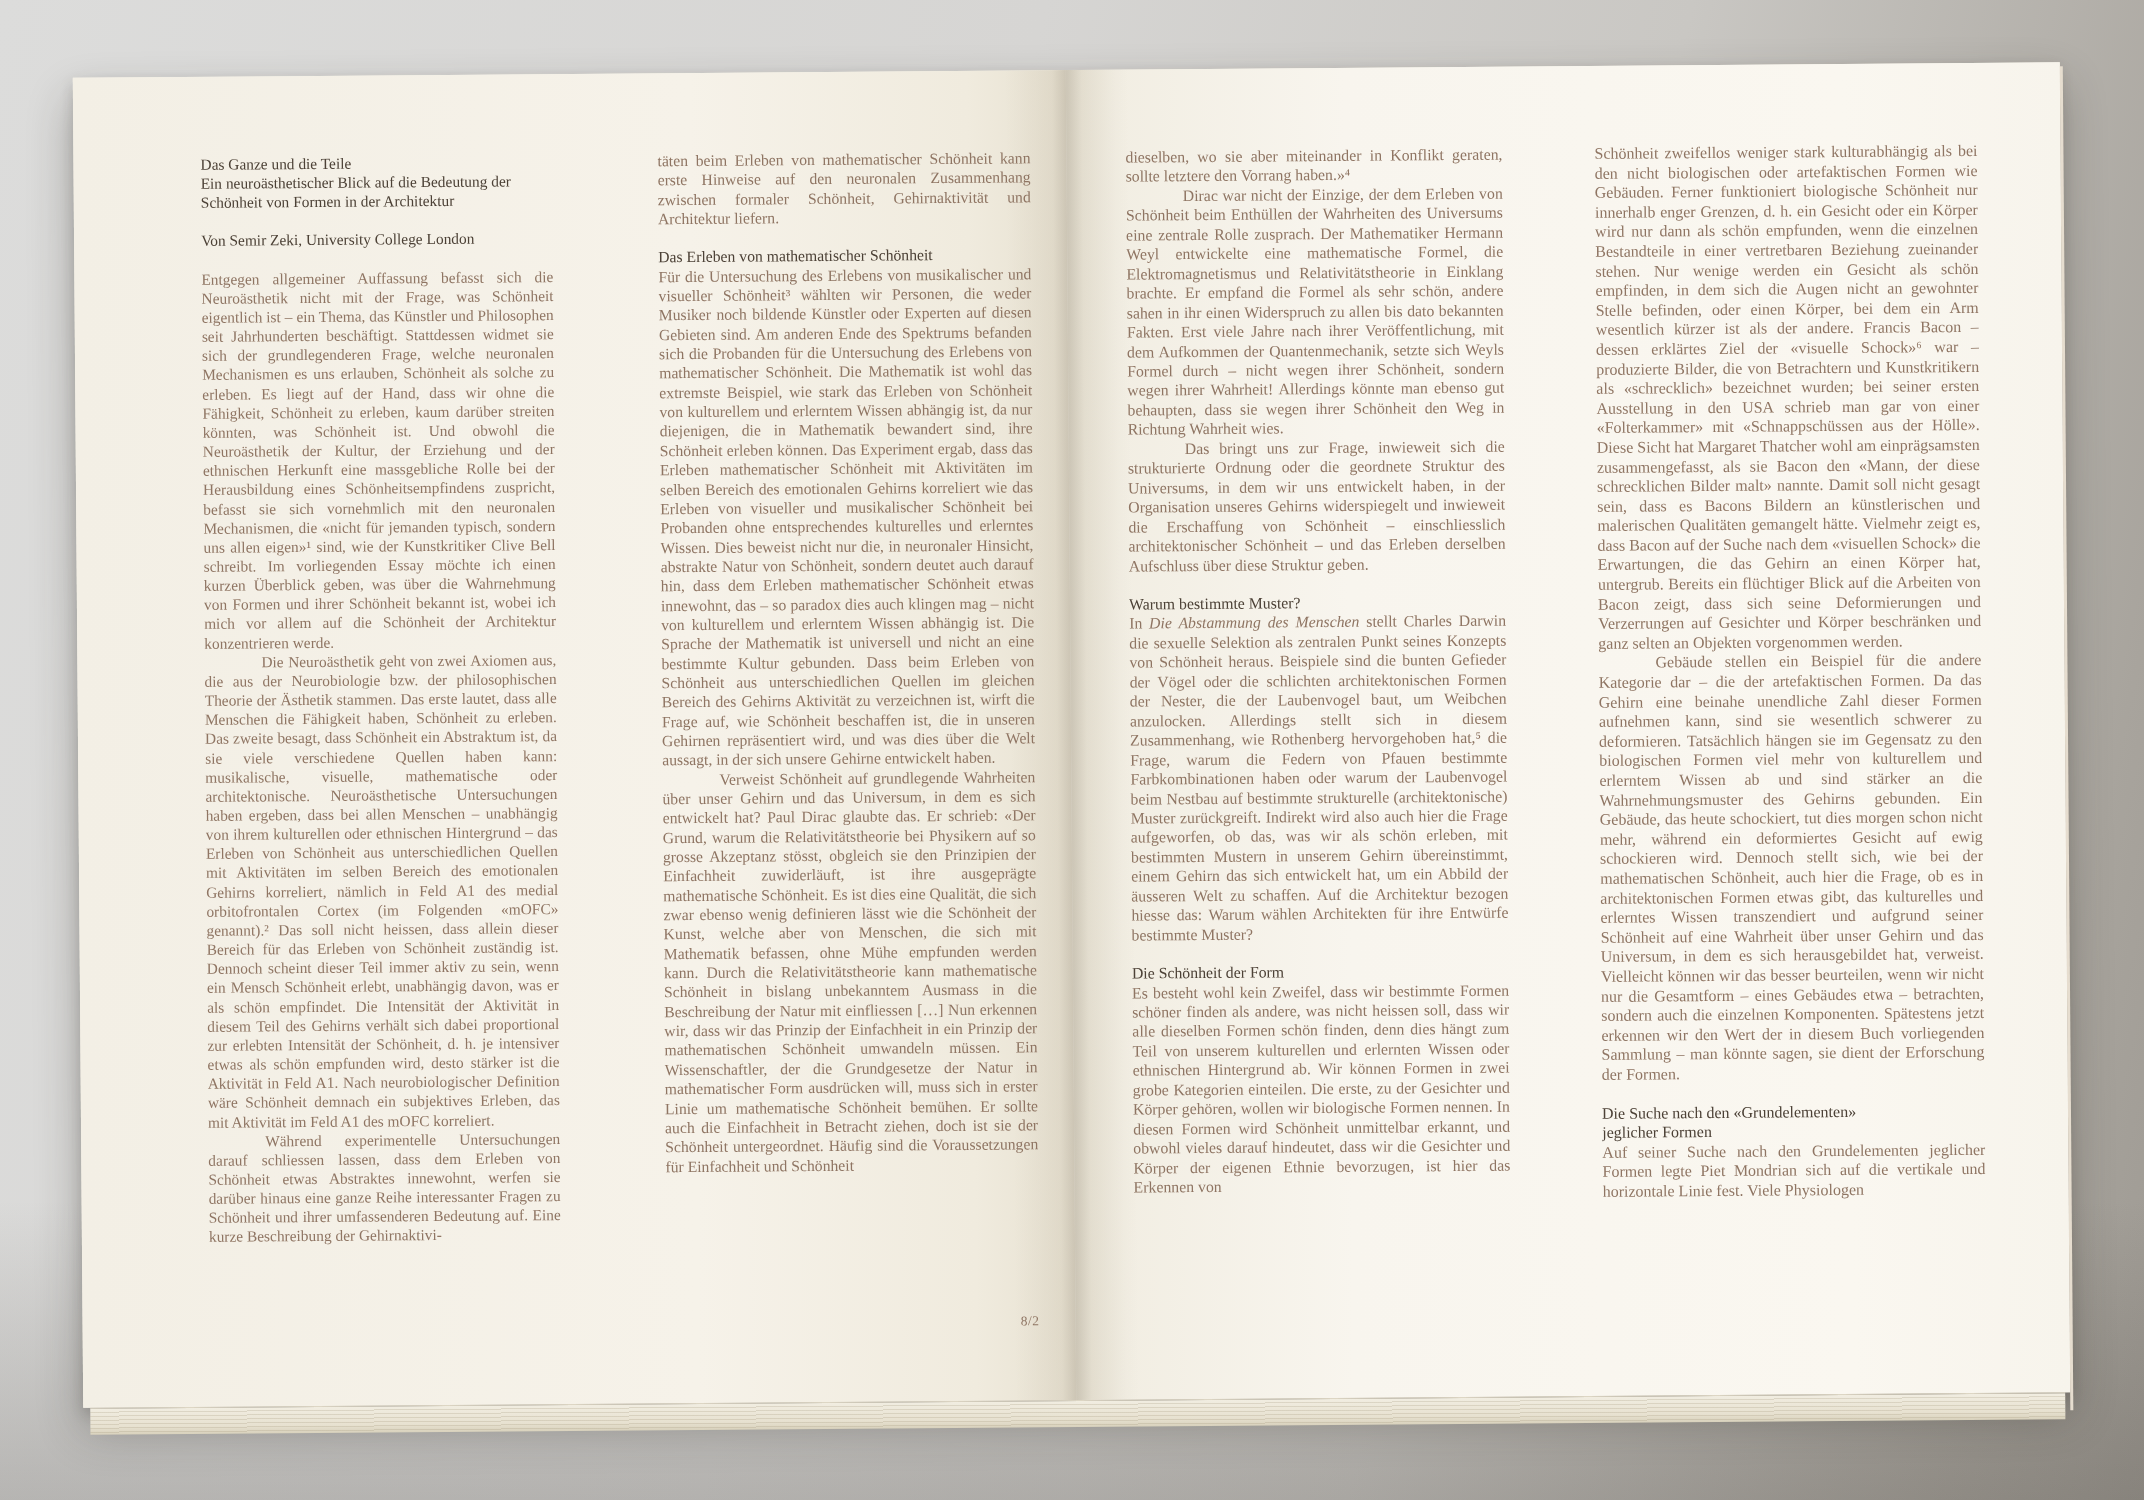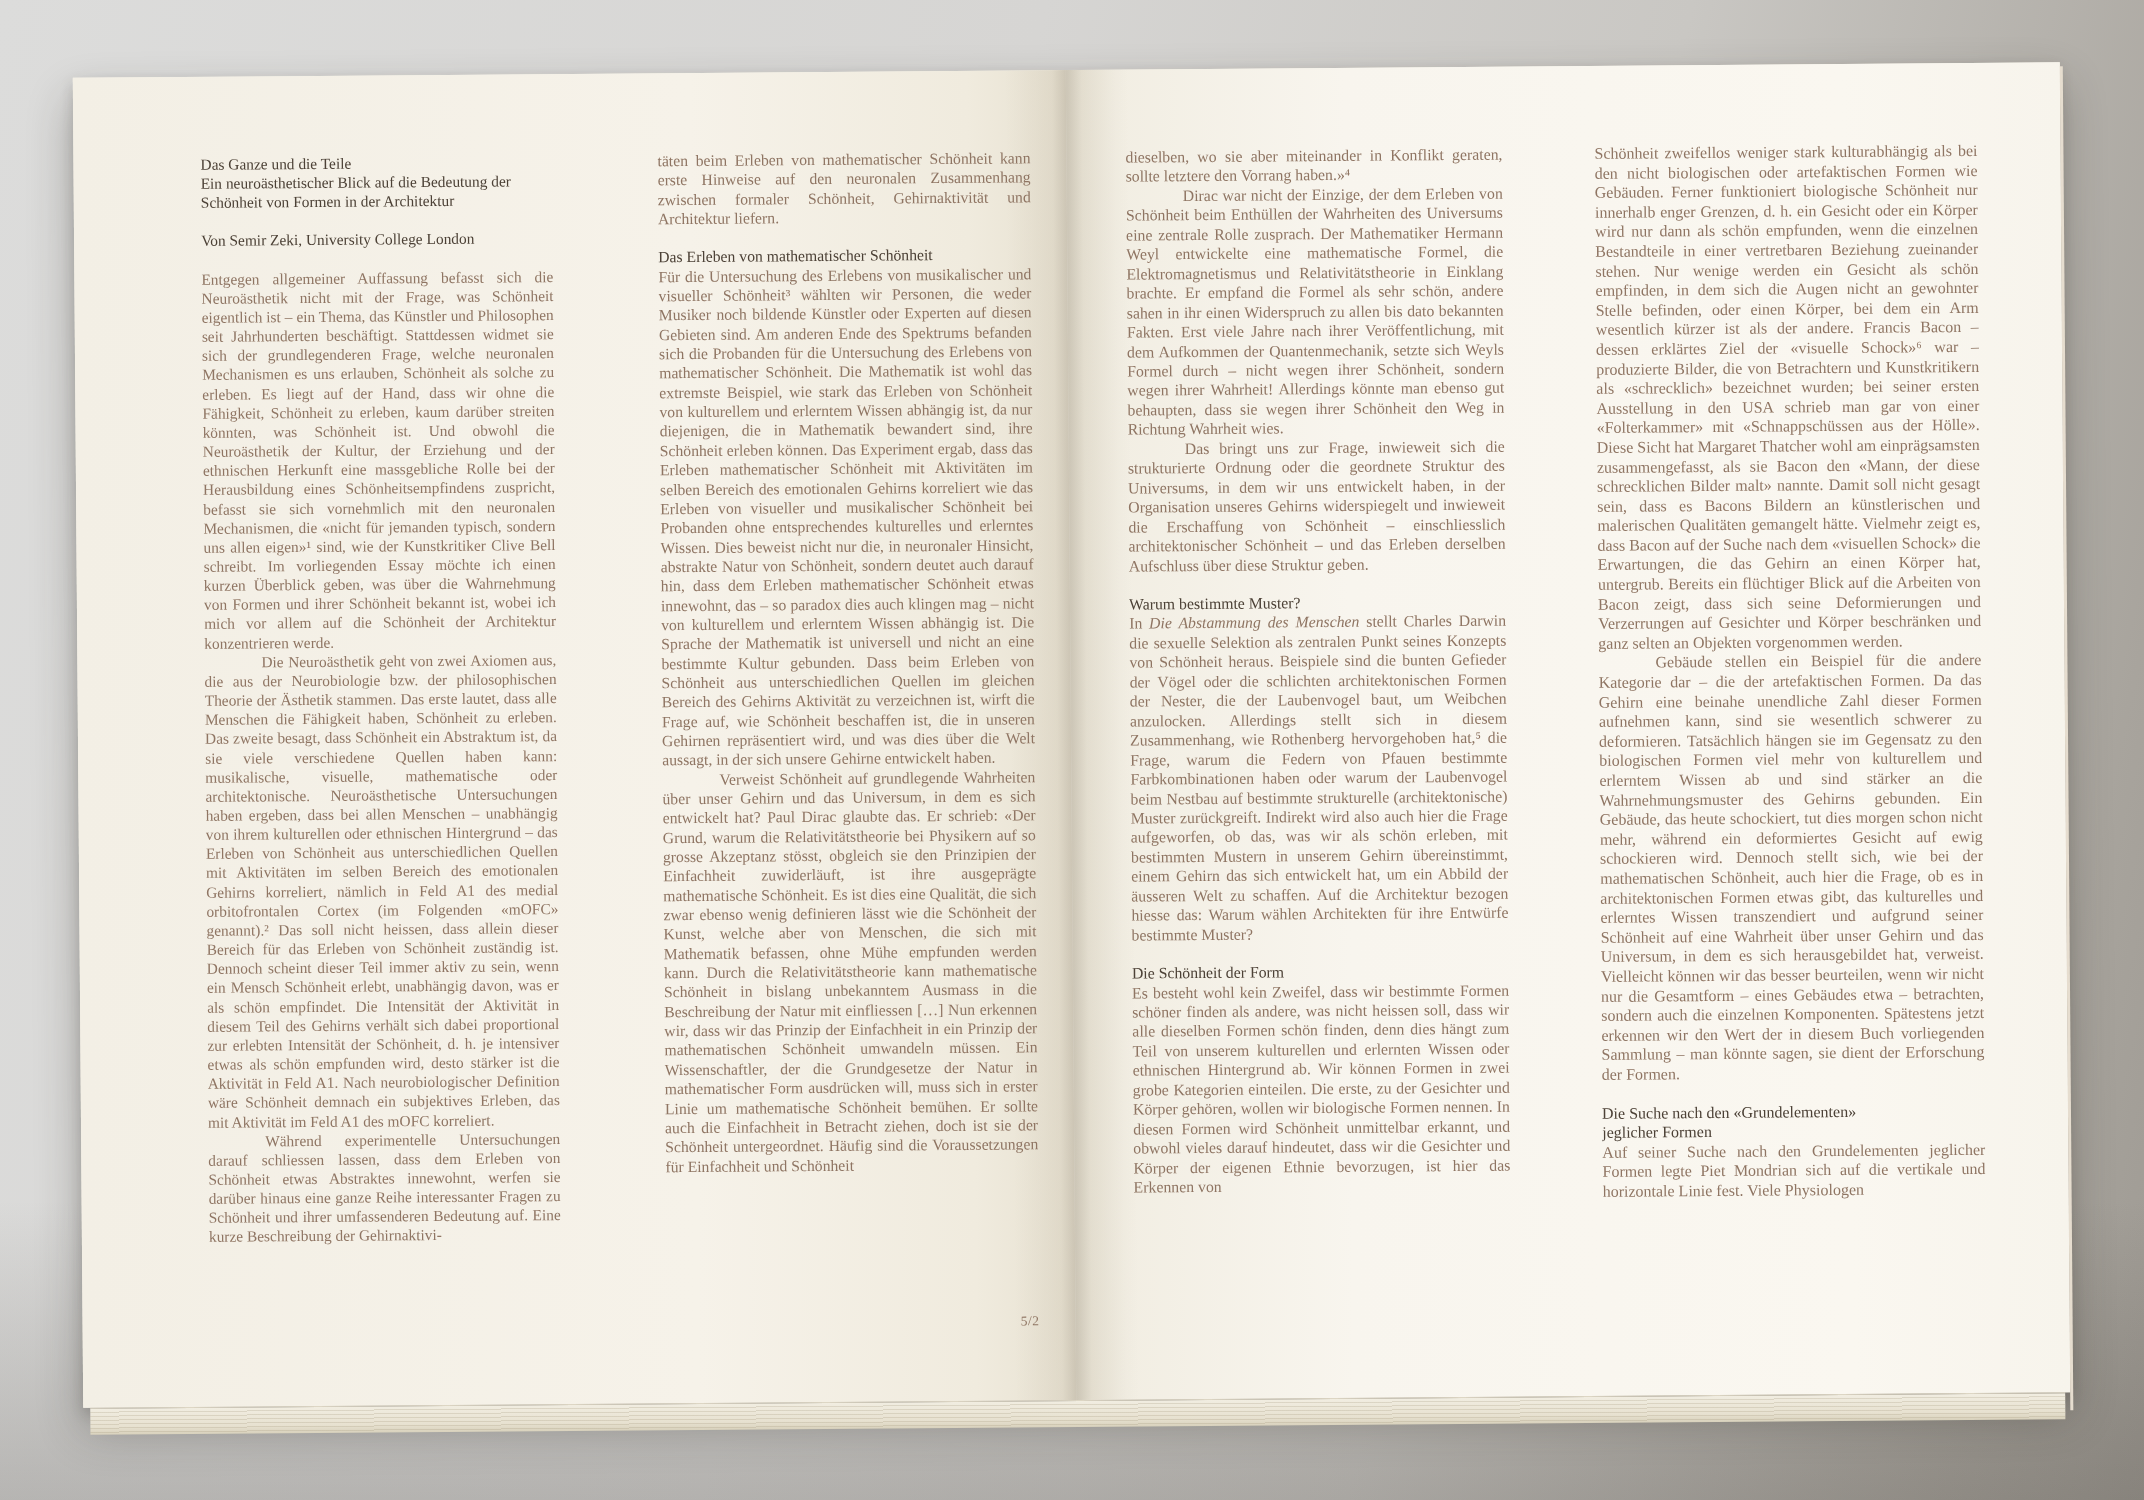--- a/index.html
+++ b/index.html
@@ -93,15 +93,15 @@
         </div>
         <div class="column col-4">
           <p class="para">Schönheit zweifellos weniger stark kulturabhängig als bei den nicht biologischen oder artefaktischen Formen wie Gebäuden. Ferner funktioniert biologische Schönheit nur innerhalb enger Grenzen, d. h. ein Gesicht oder ein Körper wird nur dann als schön empfunden, wenn die einzelnen Bestandteile in einer vertretbaren Beziehung zueinander stehen. Nur wenige werden ein Gesicht als schön empfinden, in dem sich die Augen nicht an gewohnter Stelle befinden, oder einen Körper, bei dem ein Arm wesentlich kürzer ist als der andere. Francis Bacon – dessen erklärtes Ziel der «visuelle Schock»⁶ war – produzierte Bilder, die von Betrachtern und Kunstkritikern als «schrecklich» bezeichnet wurden; bei seiner ersten Ausstellung in den USA schrieb man gar von einer «Folterkammer» mit «Schnappschüssen aus der Hölle». Diese Sicht hat Margaret Thatcher wohl am einprägsamsten zusammengefasst, als sie Bacon den «Mann, der diese schrecklichen Bilder malt» nannte. Damit soll nicht gesagt sein, dass es Bacons Bildern an künstlerischen und malerischen Qualitäten gemangelt hätte. Vielmehr zeigt es, dass Bacon auf der Suche nach dem «visuellen Schock» die Erwartungen, die das Gehirn an einen Körper hat, untergrub. Bereits ein flüchtiger Blick auf die Arbeiten von Bacon zeigt, dass sich seine Deformierungen und Verzerrungen auf Gesichter und Körper beschränken und ganz selten an Objekten vorgenommen werden.</p>
           <p class="para indent">Gebäude stellen ein Beispiel für die andere Kategorie dar – die der artefaktischen Formen. Da das Gehirn eine beinahe unendliche Zahl dieser Formen aufnehmen kann, sind sie wesentlich schwerer zu deformieren. Tatsächlich hängen sie im Gegensatz zu den biologischen Formen viel mehr von kulturellem und erlerntem Wissen ab und sind stärker an die Wahrnehmungsmuster des Gehirns gebunden. Ein Gebäude, das heute schockiert, tut dies morgen schon nicht mehr, während ein deformiertes Gesicht auf ewig schockieren wird. Dennoch stellt sich, wie bei der mathematischen Schönheit, auch hier die Frage, ob es in architektonischen Formen etwas gibt, das kulturelles und erlerntes Wissen transzendiert und aufgrund seiner Schönheit auf eine Wahrheit über unser Gehirn und das Universum, in dem es sich herausgebildet hat, verweist. Vielleicht können wir das besser beurteilen, wenn wir nicht nur die Gesamtform – eines Gebäudes etwa – betrachten, sondern auch die einzelnen Komponenten. Spätestens jetzt erkennen wir den Wert der in diesem Buch vorliegenden Sammlung – man könnte sagen, sie dient der Erforschung der Formen.</p>
           <div class="gap"></div>
           <div class="heading">Die Suche nach den «Grundelementen»
 jeglicher Formen</div>
           <p class="para">Auf seiner Suche nach den Grundelementen jeglicher Formen legte Piet Mondrian sich auf die vertikale und horizontale Linie fest. Viele Physiologen</p>
         </div>
       </div>
-    <div class="page-number">5/2</div>
+    <div class="page-number">8/2</div>
   </div>
 </div>
 
 </body></html>

